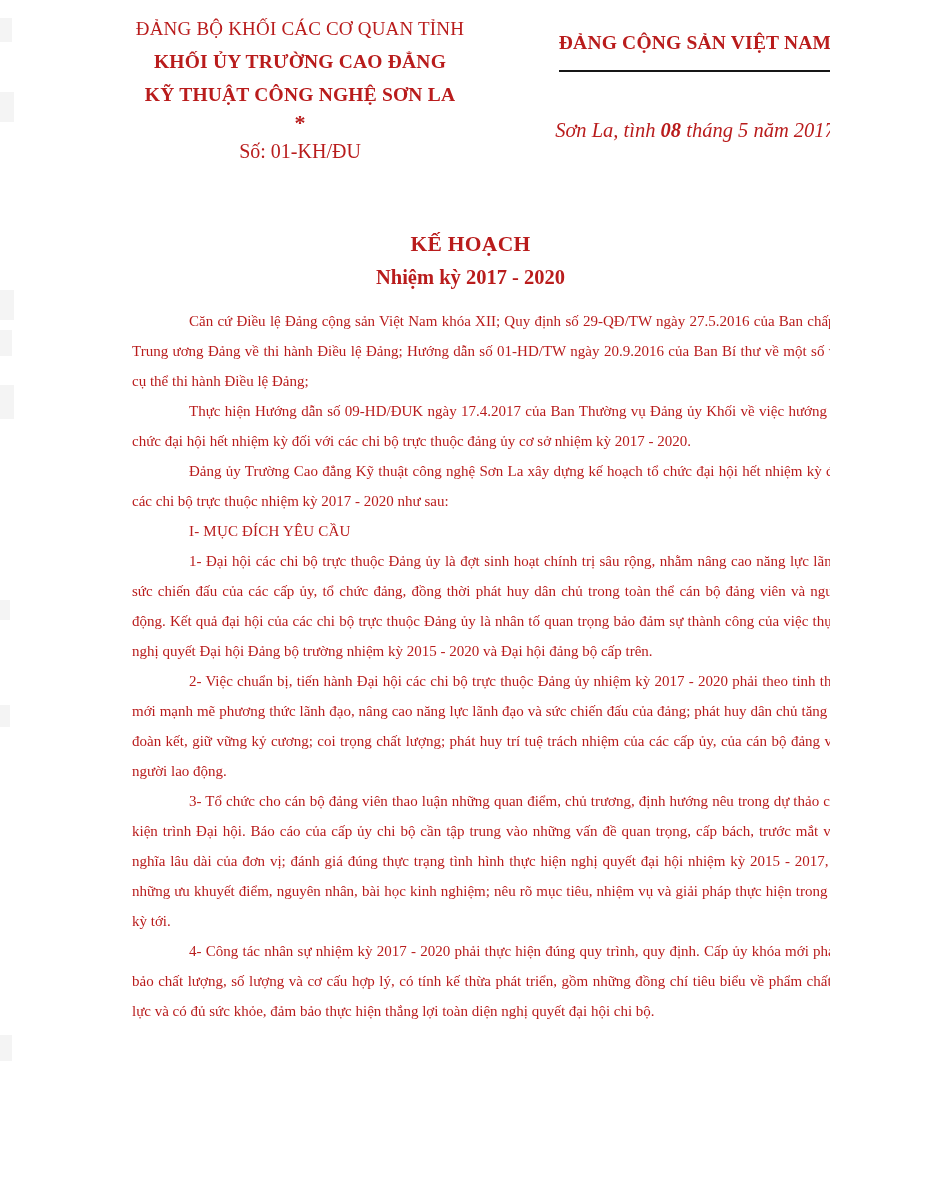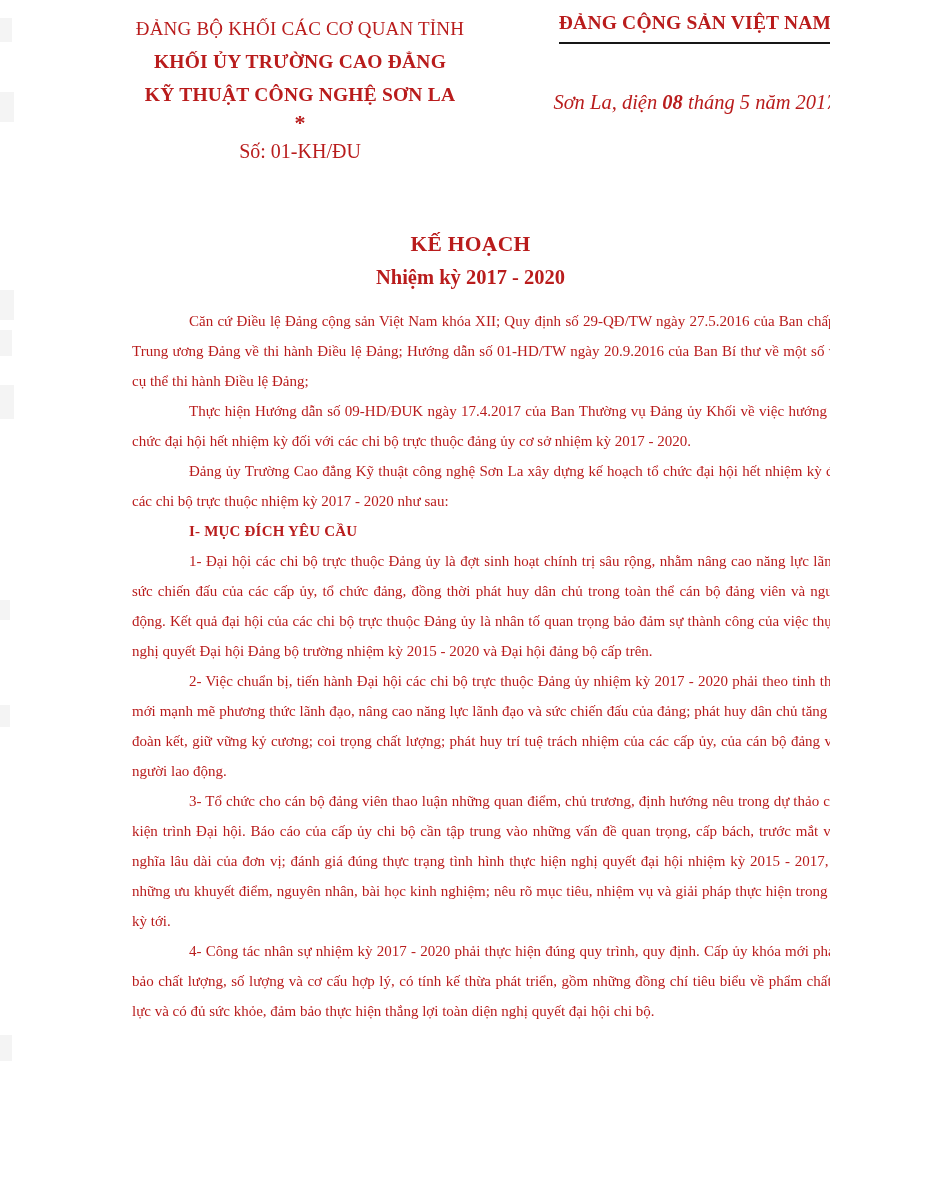--- a/index.html
+++ b/index.html
@@ -57,21 +57,22 @@
     width: 390px;
     text-align: center;
   }
   .national-title {
     display: inline-block;
     font-size: 19.5px;
     font-weight: bold;
     letter-spacing: 0.2px;
     white-space: nowrap;
     border-bottom: 2px solid #161616;
-    padding-bottom: 8px;
+    padding-bottom: 16px;
+    margin-top: 20px;
   }
   .date-line {
     margin-top: 47px;
     font-size: 20.5px;
     font-style: italic;
     white-space: nowrap;
   }
   .date-day { font-weight: bold; margin-top: 8px; }
 
   
@@ -102,21 +103,21 @@
     width: 737px;
     font-size: 15px;
     line-height: 30px;
     text-align: justify;
   }
   .doc-body p {
     margin: 0;
     text-indent: 57px;
   }
   .section-heading {
-    font-weight: bold;
+    font-weight: normal;
     letter-spacing: 0.2px;
   }
 
   
   .edge-artifact {
     position: absolute;
     left: 0;
     background: #f4f4f4;
     pointer-events: none;
   }
@@ -131,21 +132,21 @@
     <div class="org-line-bold">KHỐI ỦY TRƯỜNG CAO ĐẲNG</div>
     <div class="org-line-bold">KỸ THUẬT CÔNG NGHỆ SƠN LA</div>
     <div class="org-separator">*</div>
     <div class="org-doc-number">Số: 01-KH/ĐU</div>
   </div>
 
   <div class="national-block">
     <div>
       <span class="national-title">ĐẢNG CỘNG SẢN VIỆT NAM</span>
     </div>
-    <div class="date-line"><span>Sơn La, diện </span><span class="date-day">08</span><span> tháng 5 năm 2017</span></div>
+    <div class="date-line"><span>Sơn La, tình </span><span class="date-day">08</span><span> tháng 5 năm 2017</span></div>
   </div>
 
   <div class="doc-title-block">
     <div class="doc-title-main">KẾ HOẠCH</div>
     <div class="doc-title-sub">Nhiệm kỳ 2017 - 2020</div>
   </div>
 
   <div class="doc-body">
     <p>Căn cứ Điều lệ Đảng cộng sản Việt Nam khóa XII; Quy định số 29-QĐ/TW ngày 27.5.2016 của Ban chấp hành Trung ương Đảng về thi hành Điều lệ Đảng; Hướng dẫn số 01-HD/TW ngày 20.9.2016 của Ban Bí thư về một số vẫn đề cụ thể thi hành Điều lệ Đảng;</p>
     <p>Thực hiện Hướng dẫn số 09-HD/ĐUK ngày 17.4.2017 của Ban Thường vụ Đảng ủy Khối về việc hướng dẫn tổ chức đại hội hết nhiệm kỳ đối với các chi bộ trực thuộc đảng ủy cơ sở nhiệm kỳ 2017 - 2020.</p>

